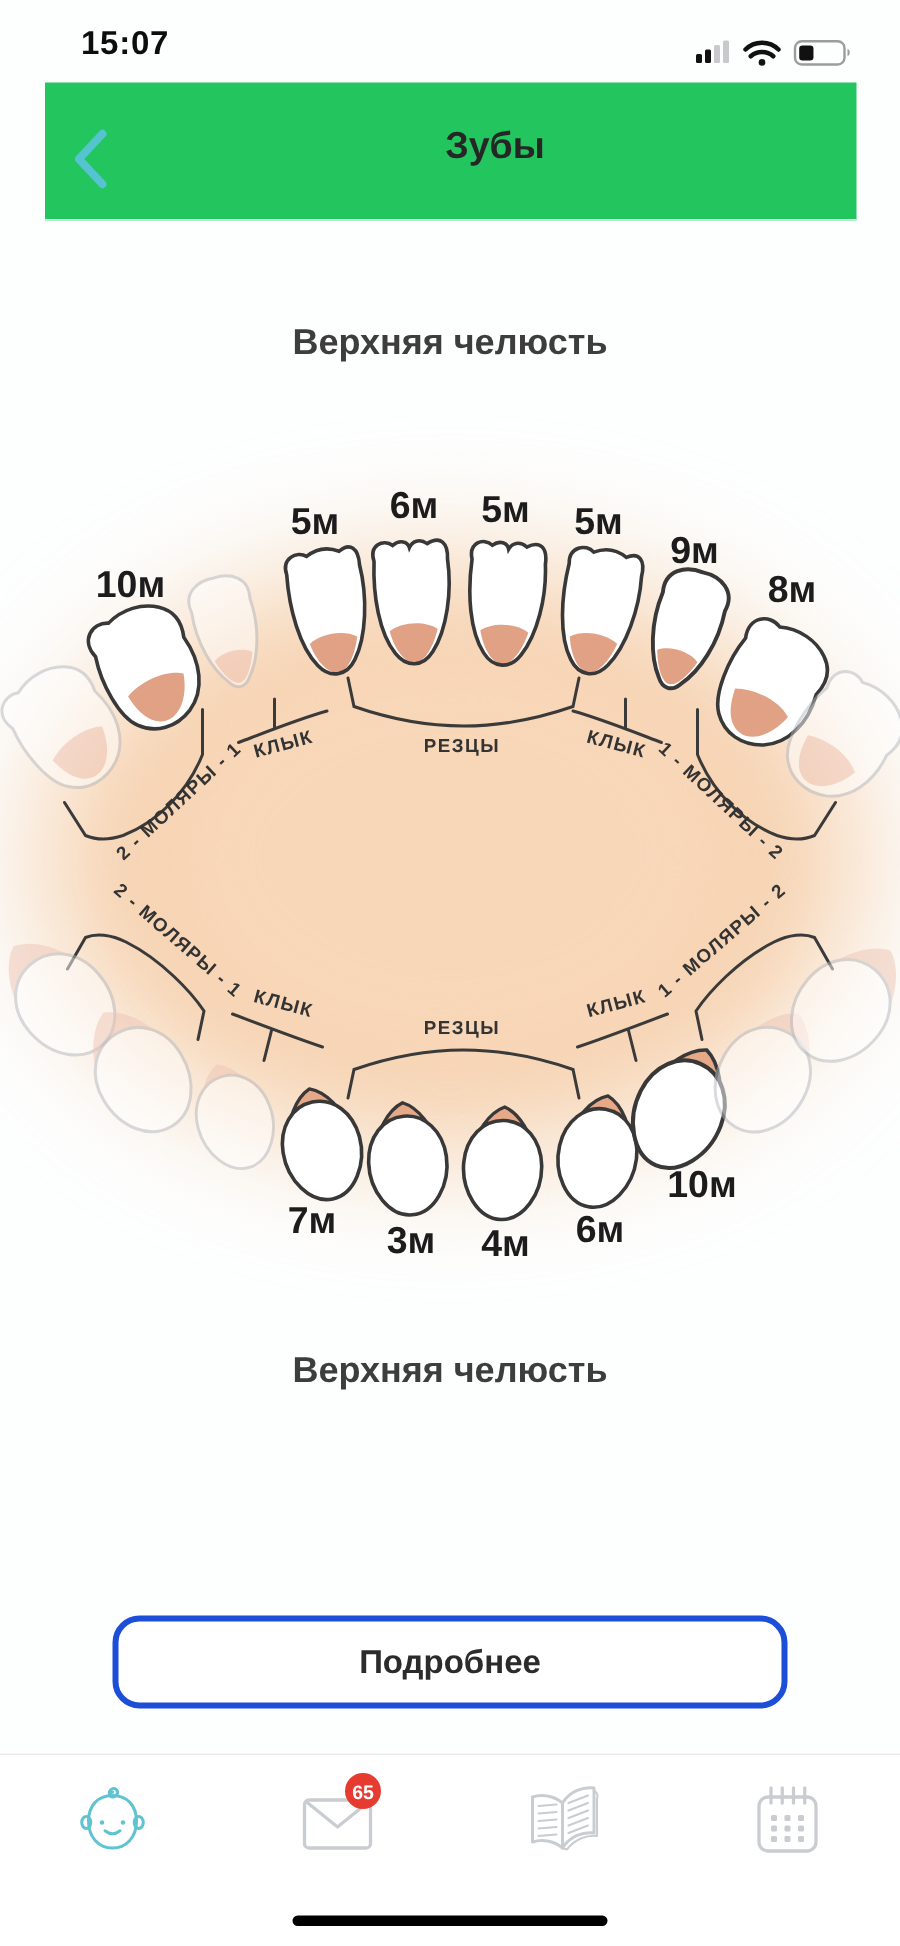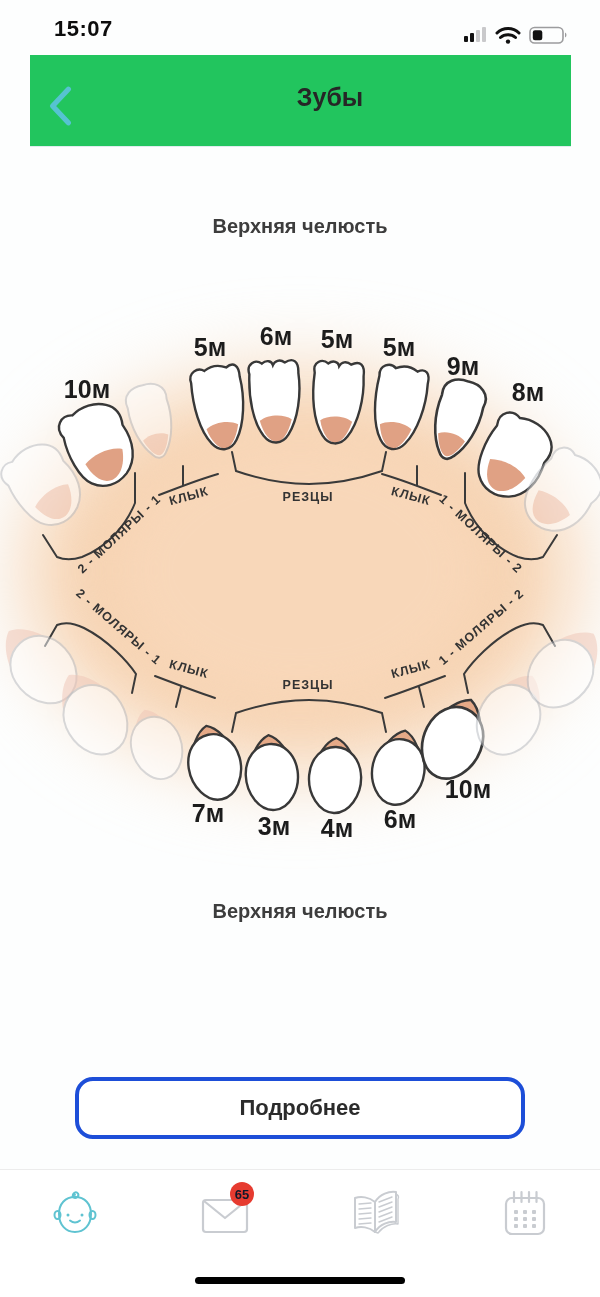--- a/index.html
+++ b/index.html
@@ -9,21 +9,21 @@
   
   .status-bar{position:absolute;top:0;left:0;width:600px;height:55px;}
   .time{position:absolute;left:54px;top:16px;font-size:22px;font-weight:700;color:#0d0d0d;letter-spacing:.5px;}
   .status-icons{position:absolute;right:18px;top:22px;}
 
   
   .nav-bar{position:absolute;top:55px;left:0;width:541px;height:91px;border-bottom:1px solid #dfecee;background:#22c55e;margin-left:30px;}
   .back-btn{position:absolute;left:16px;top:30px;width:30px;height:42px;cursor:pointer;}
   .nav-title{position:absolute;left:0;top:28px;width:600px;text-align:center;font-size:25px;font-weight:700;color:#262626;}
 
-  .jaw-heading{position:absolute;left:0;width:600px;text-align:center;font-size:20px;font-weight:700;color:#3d3d3d;}
+  .jaw-heading{position:absolute;left:0;width:600px;text-align:center;font-size:24px;font-weight:700;color:#3d3d3d;}
   .heading-upper{top:215px;}
   .heading-lower{top:900px;}
 
   
   .diagram{position:absolute;top:280px;left:0;width:600px;height:580px;}
   .peach-blur{position:absolute;left:25px;top:95px;width:550px;height:395px;border-radius:50%;background:#f6d2b0;filter:blur(42px);}
   .peach-blur2{position:absolute;left:110px;top:150px;width:380px;height:280px;border-radius:50%;background:#f8d7b9;filter:blur(25px);}
   svg.teeth{position:absolute;left:0;top:0;}
 
   .tooth-fill{fill:#fff;stroke:none;}
@@ -36,21 +36,21 @@
   .bracket{fill:none;stroke:#3a3a3a;stroke-width:2px;stroke-linecap:round;}
   .tooth-label{font-family:"Liberation Sans",sans-serif;font-size:25px;font-weight:700;fill:#1c1c1c;text-anchor:middle;}
   .arc-label{font-family:"Liberation Sans",sans-serif;font-size:12.5px;font-weight:700;fill:#333;text-anchor:middle;letter-spacing:1px;}
 
   
   .details-btn{position:absolute;top:1077px;left:75px;width:450px;height:62px;background:#fff;border:4px solid #1d4ed8;border-radius:18px;font-family:"Liberation Sans",sans-serif;font-size:22px;font-weight:700;color:#2b2b2b;cursor:pointer;}
 
   
   .tab-bar{position:absolute;top:1169px;left:0;width:600px;height:128px;background:#fff;border-top:1px solid #ececec;display:flex;}
   .tab{flex:1;display:flex;justify-content:center;padding-top:20px;position:relative;cursor:pointer;}
-  .badge{position:absolute;left:50%;margin-left:5px;top:12px;min-width:24px;height:24px;border-radius:12px;background:#e63b30;color:#0f172a;font-size:13px;font-weight:700;display:flex;align-items:center;justify-content:center;}
+  .badge{position:absolute;left:50%;margin-left:5px;top:12px;min-width:24px;height:24px;border-radius:12px;background:#e63b30;color:#ffffff;font-size:13px;font-weight:700;display:flex;align-items:center;justify-content:center;}
   .home-indicator{position:absolute;left:195px;top:1277px;width:210px;height:7px;border-radius:4px;background:#000;}
 </style>
 </head>
 <body>
 
 <div class="screen">
 
   <div class="status-bar">
     <div class="time">15:07</div>
     <svg class="status-icons" width="122" height="24" viewBox="0 0 122 24">

